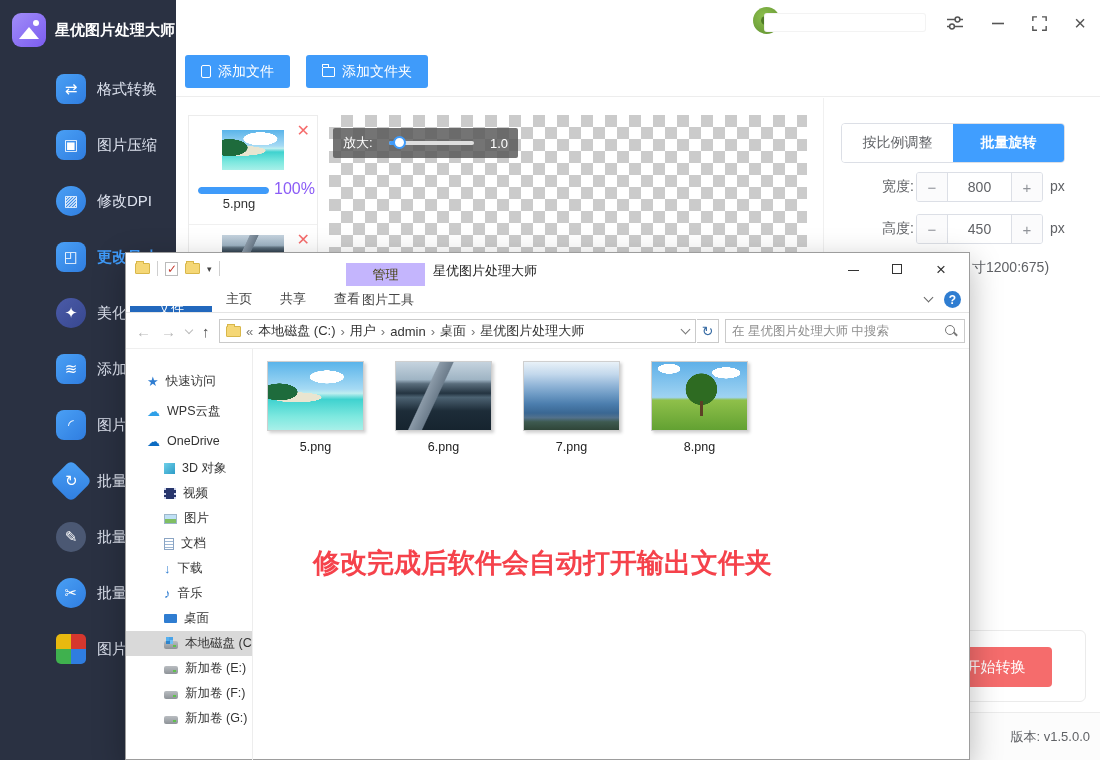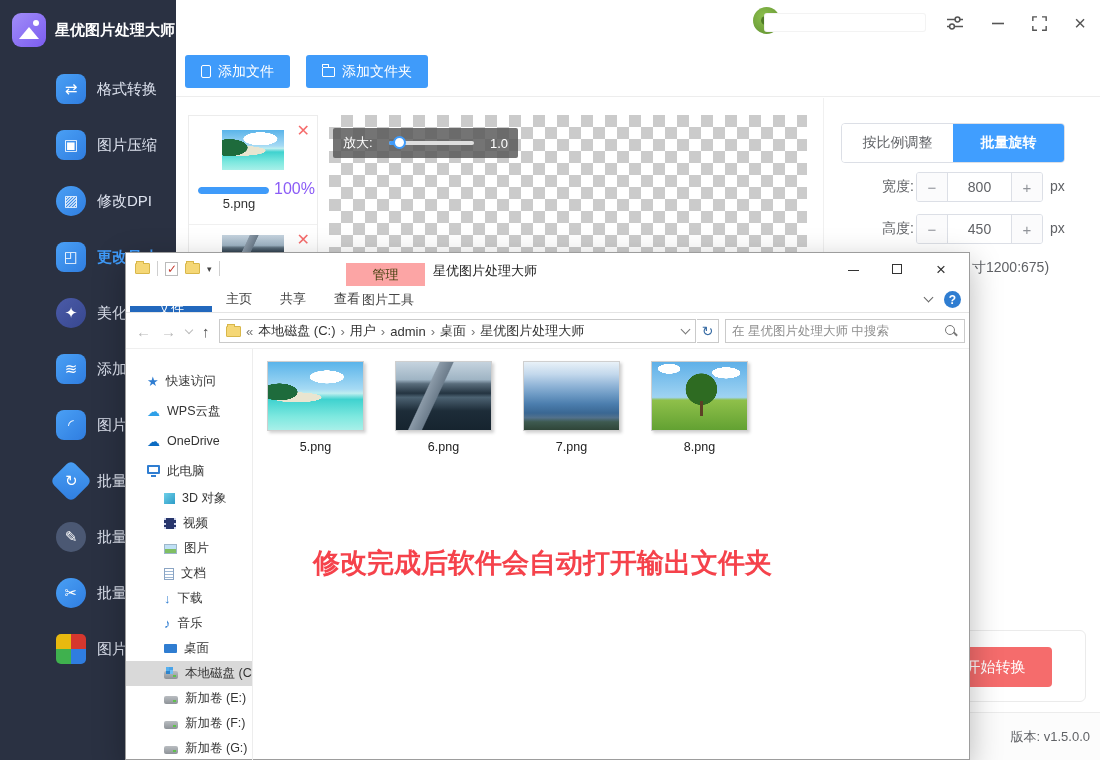--- a/index.html
+++ b/index.html
@@ -112,21 +112,21 @@
   .explorer { position:absolute; left:125px; top:252px; width:845px; height:508px; background:#fff;
      border:1px solid #9d9d9d; box-shadow:0 10px 30px rgba(0,0,0,.28); z-index:20; font-size:13px; }
   .ex-titlebar { position:relative; height:33px; background:#fff; }
   .qa-icons { position:absolute; left:9px; top:8px; display:flex; align-items:center; gap:7px; }
   .qa-sep { width:1px; height:15px; background:#cfcfcf; }
   .ic-folder-y { width:15px; height:11px; background:#f5d776; border:1px solid #d8b74a; border-radius:1px; position:relative; display:inline-block; }
   .ic-folder-y::before { content:""; position:absolute; top:-3px; left:0; width:6px; height:2px; background:#f5d776; border:1px solid #d8b74a; border-bottom:none; }
   .ic-checkdoc { width:13px; height:14px; background:#fff; border:1px solid #bbb; position:relative; display:inline-block; }
   .ic-checkdoc::after { content:"✓"; position:absolute; left:1px; top:-1px; color:#c43b31; font-size:12px; font-weight:bold; }
   .qa-drop { font-size:9px; color:#444; }
-  .ctx-tab { position:absolute; left:220px; top:10px; width:79px; height:23px; background:#fca5a5; display:flex; align-items:center; justify-content:center; color:#44400f; font-size:13px; cursor:pointer; }
+  .ctx-tab { position:absolute; left:220px; top:10px; width:79px; height:23px; background:#c4b5fd; display:flex; align-items:center; justify-content:center; color:#44400f; font-size:13px; cursor:pointer; }
   .ex-title { position:absolute; left:307px; top:9px; color:#222; font-size:13px; }
   .ex-controls { position:absolute; right:6px; top:0; height:33px; display:flex; align-items:center; }
   .exc { width:44px; text-align:center; color:#333; cursor:pointer; font-size:13px; }
   .exc .box { display:inline-block; width:10px; height:10px; border:1px solid #333; }
   .exc .bar { display:inline-block; width:11px; height:1px; background:#333; vertical-align:middle; }
   .exc.close { font-size:17px; }
   .ex-tabs { position:relative; height:27px; background:#fff; border-bottom:1px solid #e4e4e4; display:flex; align-items:stretch; }
   .ex-tab { padding:0 14px; display:flex; align-items:center; color:#444; cursor:pointer; }
   .ex-tab.file { background:#2268bd; color:#fff; margin-left:4px; padding:0 28px;margin-top:20px; }
   .ex-tab.tools { position:absolute; left:222px; top:0; height:27px; }
@@ -401,24 +401,20 @@
             <span>快速访问</span>
           </div>
         <div class="nav-item l1">
             <span class="ni cloud-wps">☁</span>
             <span>WPS云盘</span>
           </div>
         <div class="nav-item l1">
             <span class="ni cloud-od">☁</span>
             <span>OneDrive</span>
           </div>
-        <div class="nav-item l1">
-            <span class="ni monitor"></span>
-            <span>此电脑</span>
-          </div>
         <div class="nav-item l2">
             <span class="ni cube"></span>
             <span>3D 对象</span>
           </div>
         <div class="nav-item l2">
             <span class="ni film"></span>
             <span>视频</span>
           </div>
         <div class="nav-item l2">
             <span class="ni pic"></span>

